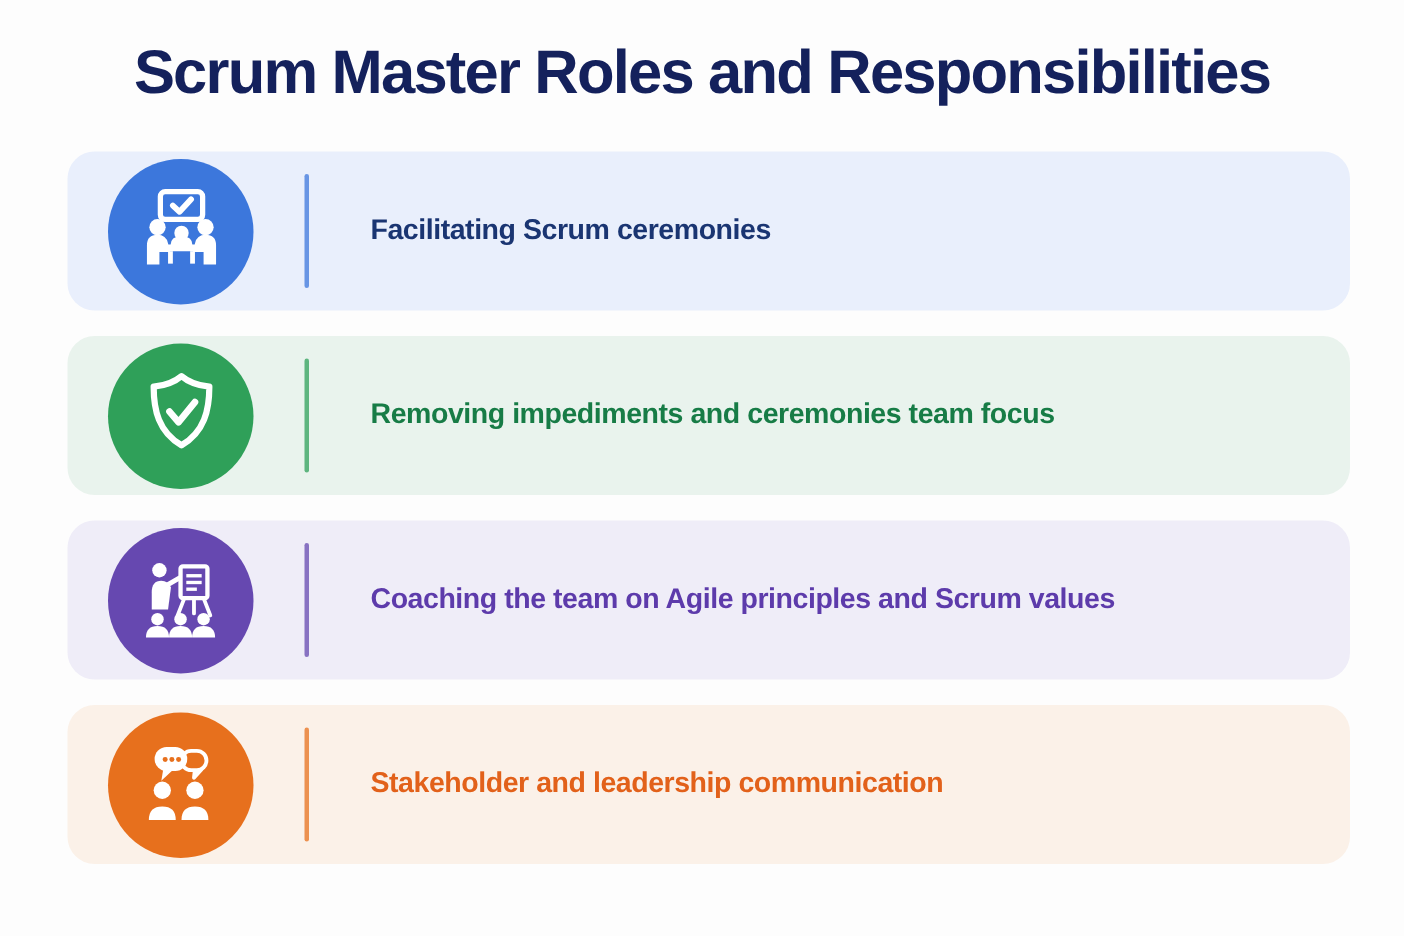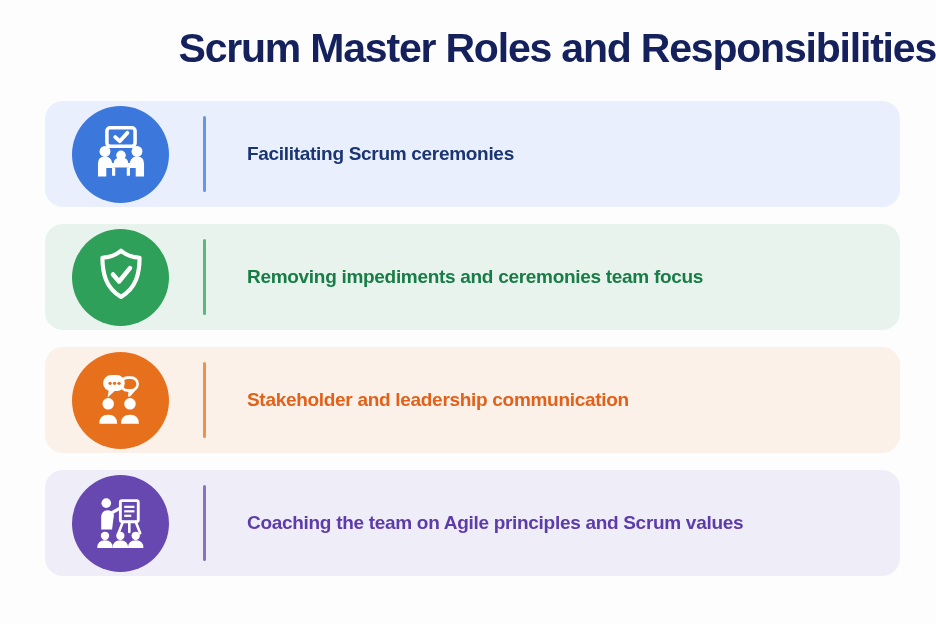--- a/index.html
+++ b/index.html
@@ -7,21 +7,21 @@
   .canvas {
     position: relative;
     width: 936px;
     height: 624px;
     background: #fdfdfd;
     font-family: "Liberation Sans", sans-serif;
     overflow: hidden;
   }
   .title {
     padding-top: 25px;
-    text-align: right;
+    text-align: center;
     font-size: 41px;
     line-height: 1.15;
     font-weight: 700;
     letter-spacing: -1.2px;
   }
   .rows {
     padding: 29px 36px 0 45px;
   }
   .row {
     display: flex;
@@ -95,40 +95,20 @@
       <div class="badge">
         <svg viewBox="0 0 100 100" aria-hidden="true">
           <path d="M50 9 C57 15 68 19 79 20 C79 44 74 67 50 81 C26 67 21 44 21 20 C32 19 43 15 50 9 Z" fill="none" stroke="#fff" stroke-width="6.5" stroke-linejoin="round"></path>
           <path d="M37.5 46 l9.5 11 l17 -21" fill="none" stroke="#fff" stroke-width="7" stroke-linecap="round" stroke-linejoin="round"></path>
         </svg>
       </div>
       <div class="divider"></div>
       <div class="label">Removing impediments and ceremonies team focus</div>
     </div>
 
-    <div class="row" style="--bg: #fbf1e8; --accent: #e7701d; --text: #e2611a;">
-      <div class="badge">
-        <svg viewBox="0 0 100 100" aria-hidden="true">
-          <rect x="50" y="15" width="26" height="20" rx="10" fill="none" stroke="#fff" stroke-width="4"></rect>
-          <path d="M64 34 l-1 9 l8 -9" fill="none" stroke="#fff" stroke-width="4" stroke-linejoin="round"></path>
-          <rect x="22" y="11" width="34" height="25" rx="12.5" fill="#fff"></rect>
-          <path d="M31 34 l-2 12 l12 -11 z" fill="#fff"></path>
-          <circle cx="33" cy="24" r="2.6" fill="currentColor"></circle>
-          <circle cx="40" cy="24" r="2.6" fill="currentColor"></circle>
-          <circle cx="47" cy="24" r="2.6" fill="currentColor"></circle>
-          <circle cx="30" cy="56" r="9" fill="#fff"></circle>
-          <path d="M16 87 q0 -14 14 -14 q14 0 14 14 z" fill="#fff"></path>
-          <circle cx="64" cy="56" r="9" fill="#fff"></circle>
-          <path d="M50 87 q0 -14 14 -14 q14 0 14 14 z" fill="#fff"></path>
-        </svg>
-      </div>
-      <div class="divider"></div>
-      <div class="label">Stakeholder and leadership communication</div>
-    </div>
-
     <div class="row" style="--bg: #efedf8; --accent: #6648b0; --text: #5d3bab;">
       <div class="badge">
         <svg viewBox="0 0 100 100" aria-hidden="true">
           <rect x="49" y="15" width="28" height="33" rx="2.5" fill="none" stroke="#fff" stroke-width="4.5"></rect>
           <rect x="55" y="23" width="16" height="3.5" fill="#fff"></rect>
           <rect x="55" y="30" width="16" height="3.5" fill="#fff"></rect>
           <rect x="55" y="37" width="11" height="3.5" fill="#fff"></rect>
           <path d="M53 48 L46 66 M73 48 L80 66 M63 48 L63 64" fill="none" stroke="#fff" stroke-width="4" stroke-linecap="round"></path>
           <circle cx="27" cy="19" r="7.5" fill="#fff"></circle>
           <path d="M19 60 V 42 Q19 30 29 30 Q36 30 39 37 L36 60 Z" fill="#fff"></path>
@@ -138,14 +118,34 @@
           <circle cx="49" cy="70" r="6.5" fill="#fff"></circle>
           <path d="M37 89 q0 -12 12 -12 q12 0 12 12 z" fill="#fff"></path>
           <circle cx="73" cy="70" r="6.5" fill="#fff"></circle>
           <path d="M61 89 q0 -12 12 -12 q12 0 12 12 z" fill="#fff"></path>
         </svg>
       </div>
       <div class="divider"></div>
       <div class="label">Coaching the team on Agile principles and Scrum values</div>
     </div>
 
+    <div class="row" style="--bg: #fbf1e8; --accent: #e7701d; --text: #e2611a;">
+      <div class="badge">
+        <svg viewBox="0 0 100 100" aria-hidden="true">
+          <rect x="50" y="15" width="26" height="20" rx="10" fill="none" stroke="#fff" stroke-width="4"></rect>
+          <path d="M64 34 l-1 9 l8 -9" fill="none" stroke="#fff" stroke-width="4" stroke-linejoin="round"></path>
+          <rect x="22" y="11" width="34" height="25" rx="12.5" fill="#fff"></rect>
+          <path d="M31 34 l-2 12 l12 -11 z" fill="#fff"></path>
+          <circle cx="33" cy="24" r="2.6" fill="currentColor"></circle>
+          <circle cx="40" cy="24" r="2.6" fill="currentColor"></circle>
+          <circle cx="47" cy="24" r="2.6" fill="currentColor"></circle>
+          <circle cx="30" cy="56" r="9" fill="#fff"></circle>
+          <path d="M16 87 q0 -14 14 -14 q14 0 14 14 z" fill="#fff"></path>
+          <circle cx="64" cy="56" r="9" fill="#fff"></circle>
+          <path d="M50 87 q0 -14 14 -14 q14 0 14 14 z" fill="#fff"></path>
+        </svg>
+      </div>
+      <div class="divider"></div>
+      <div class="label">Stakeholder and leadership communication</div>
+    </div>
+
   </div>
 </div>
 
 </body></html>

